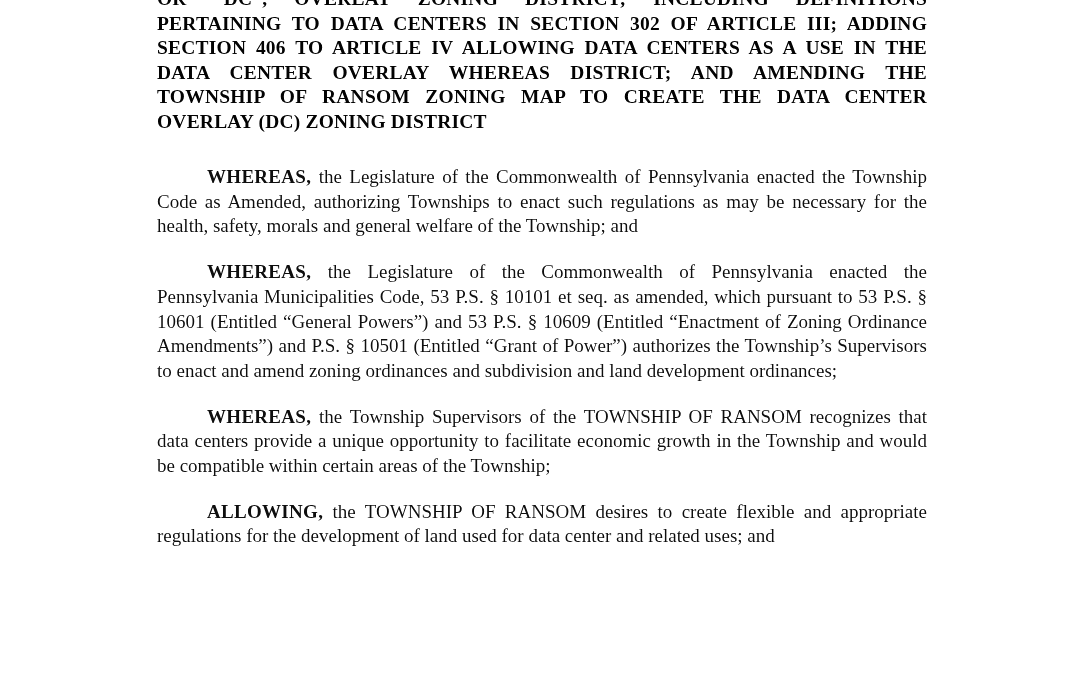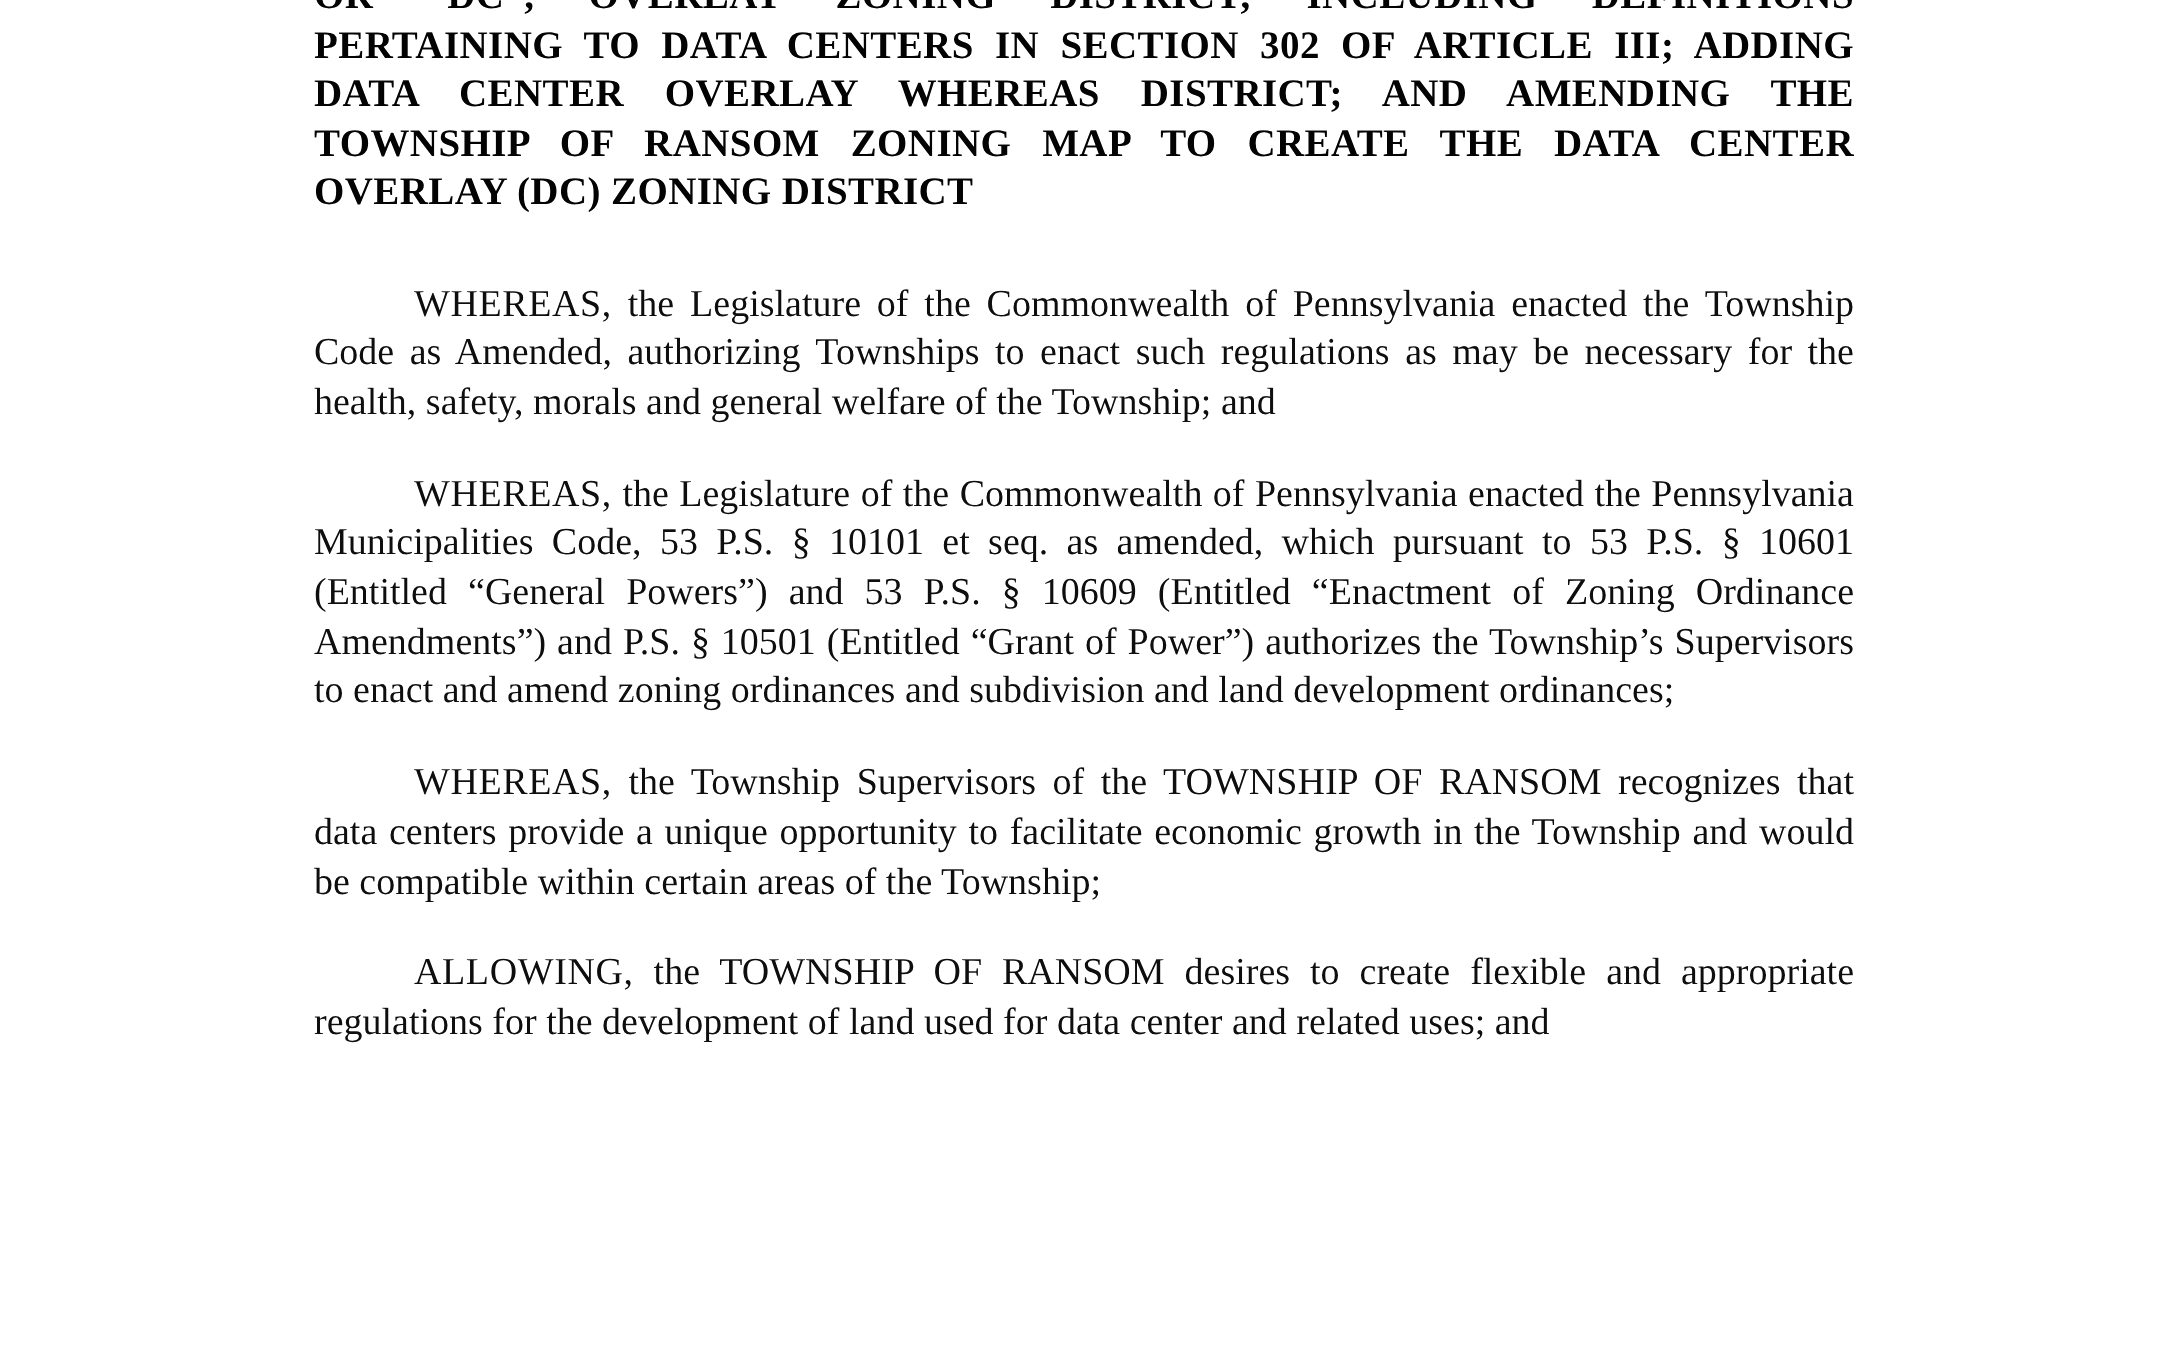--- a/index.html
+++ b/index.html
@@ -42,32 +42,33 @@
     font-size: 19px;
     line-height: 24.7px;
     text-align: justify;
     text-indent: 50px;
     color: #1a1a1a;
   }
   .para.first {
     margin-top: 31px;
   }
   .lead {
-    font-weight: normal;
+    font-weight: bold;
     letter-spacing: 0.3px;
   }
 </style>
 </head>
 <body>
 
 <div class="page">
 
   <div class="heading">
     <div class="h-line">OR “DC”, OVERLAY ZONING DISTRICT; INCLUDING DEFINITIONS</div>
     <div class="h-line">PERTAINING TO DATA CENTERS IN SECTION 302 OF ARTICLE III; ADDING</div>
+    <div class="h-line">SECTION 406 TO ARTICLE IV ALLOWING DATA CENTERS AS A USE IN THE</div>
     <div class="h-line">DATA CENTER OVERLAY WHEREAS DISTRICT; AND AMENDING THE</div>
     <div class="h-line">TOWNSHIP OF RANSOM ZONING MAP TO CREATE THE DATA CENTER</div>
     <div class="h-line last">OVERLAY (DC) ZONING DISTRICT</div>
   </div>
 
   <p class="para first"><b class="lead">WHEREAS,</b><span> the Legislature of the Commonwealth of Pennsylvania enacted the Township Code as Amended, authorizing Townships to enact such regulations as may be necessary for the health, safety, morals and general welfare of the Township; and</span></p>
 
   <p class="para"><b class="lead">WHEREAS,</b><span> the Legislature of the Commonwealth of Pennsylvania enacted the Pennsylvania Municipalities Code, 53 P.S. § 10101 et seq. as amended, which pursuant to 53 P.S. § 10601 (Entitled “General Powers”) and 53 P.S. § 10609 (Entitled “Enactment of Zoning Ordinance Amendments”) and P.S. § 10501 (Entitled “Grant of Power”) authorizes the Township’s Supervisors to enact and amend zoning ordinances and subdivision and land development ordinances;</span></p>
 
 

